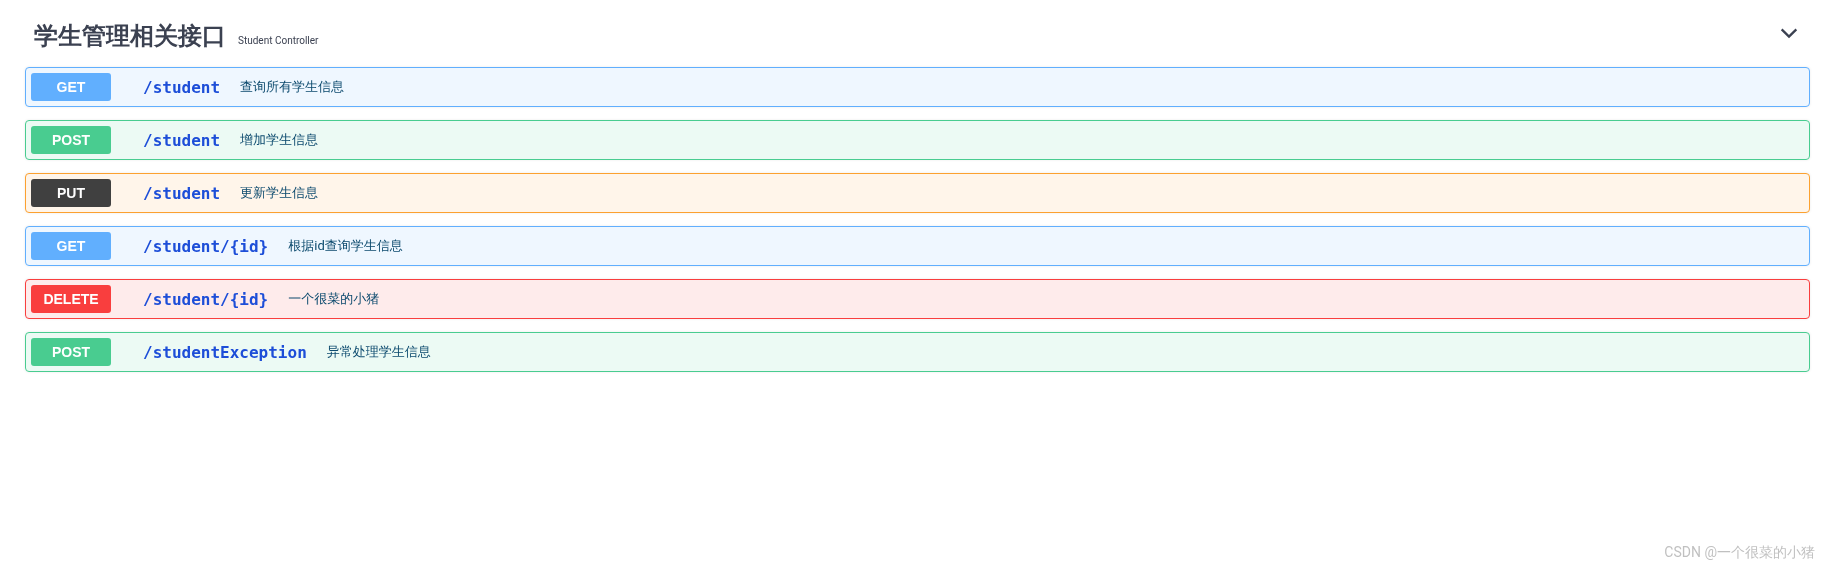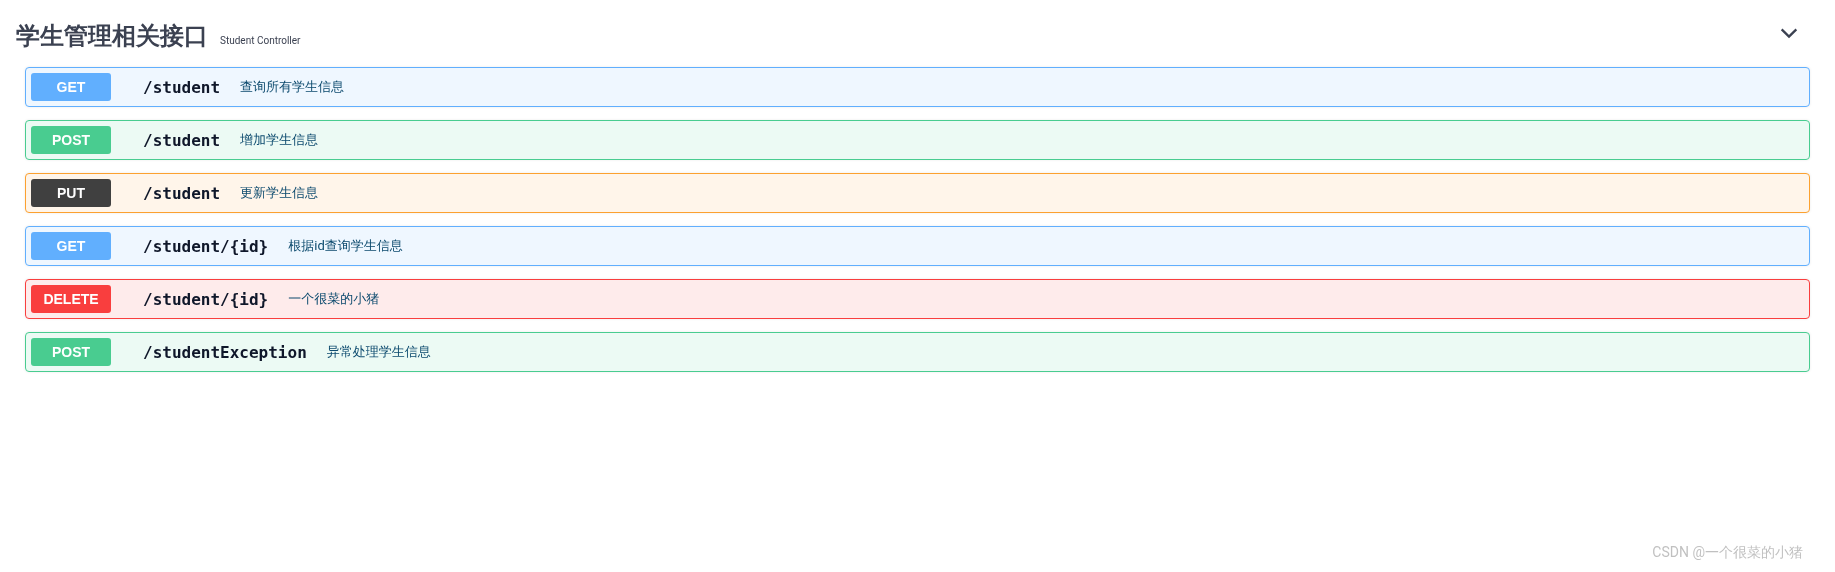--- a/index.html
+++ b/index.html
@@ -8,21 +8,21 @@
       box-sizing: border-box;
     }
     body {
       font-family: -apple-system, BlinkMacSystemFont, "Segoe UI", Roboto, "Helvetica Neue", Arial, sans-serif;
       background: #fff;
       padding: 0;
     }
     .header {
       display: flex;
       align-items: baseline;
-      padding: 20px 30px 15px 16px;
+      padding: 20px 30px 15px 34px;
       cursor: pointer;
       position: relative;
     }
     .header-title {
       font-size: 24px;
       font-weight: 700;
       color: #3b4151;
       margin-right: 12px;
     }
     .header-subtitle {
@@ -64,21 +64,21 @@
       padding: 6px 0;
       text-align: center;
       border-radius: 3px;
       color: #fff;
       font-family: sans-serif;
       margin-right: 22px;
     }
     .path {
       font-size: 16px;
       font-weight: 600;
-      color: #0f172a;
+      color: #1d4ed8;
       font-family: monospace;
       padding: 0 10px;
       word-break: break-word;
     }
     .description {
       font-size: 13px;
       color: #0c4a6e;
       padding: 0 10px;
     }
     
@@ -108,21 +108,21 @@
     
     .opblock-delete {
       background: rgba(249, 62, 62, 0.1);
       border-color: #f93e3e;
     }
     .opblock-delete .method-badge {
       background: #f93e3e;
     }
     .watermark {
       position: fixed;
-      right: 32px;
+      right: 20px;
       bottom: 10px;
       font-size: 14px;
       color: rgba(150, 150, 150, 0.6);
       pointer-events: none;
     }
   </style>
 </head>
 <body>
 
 <div class="header">

